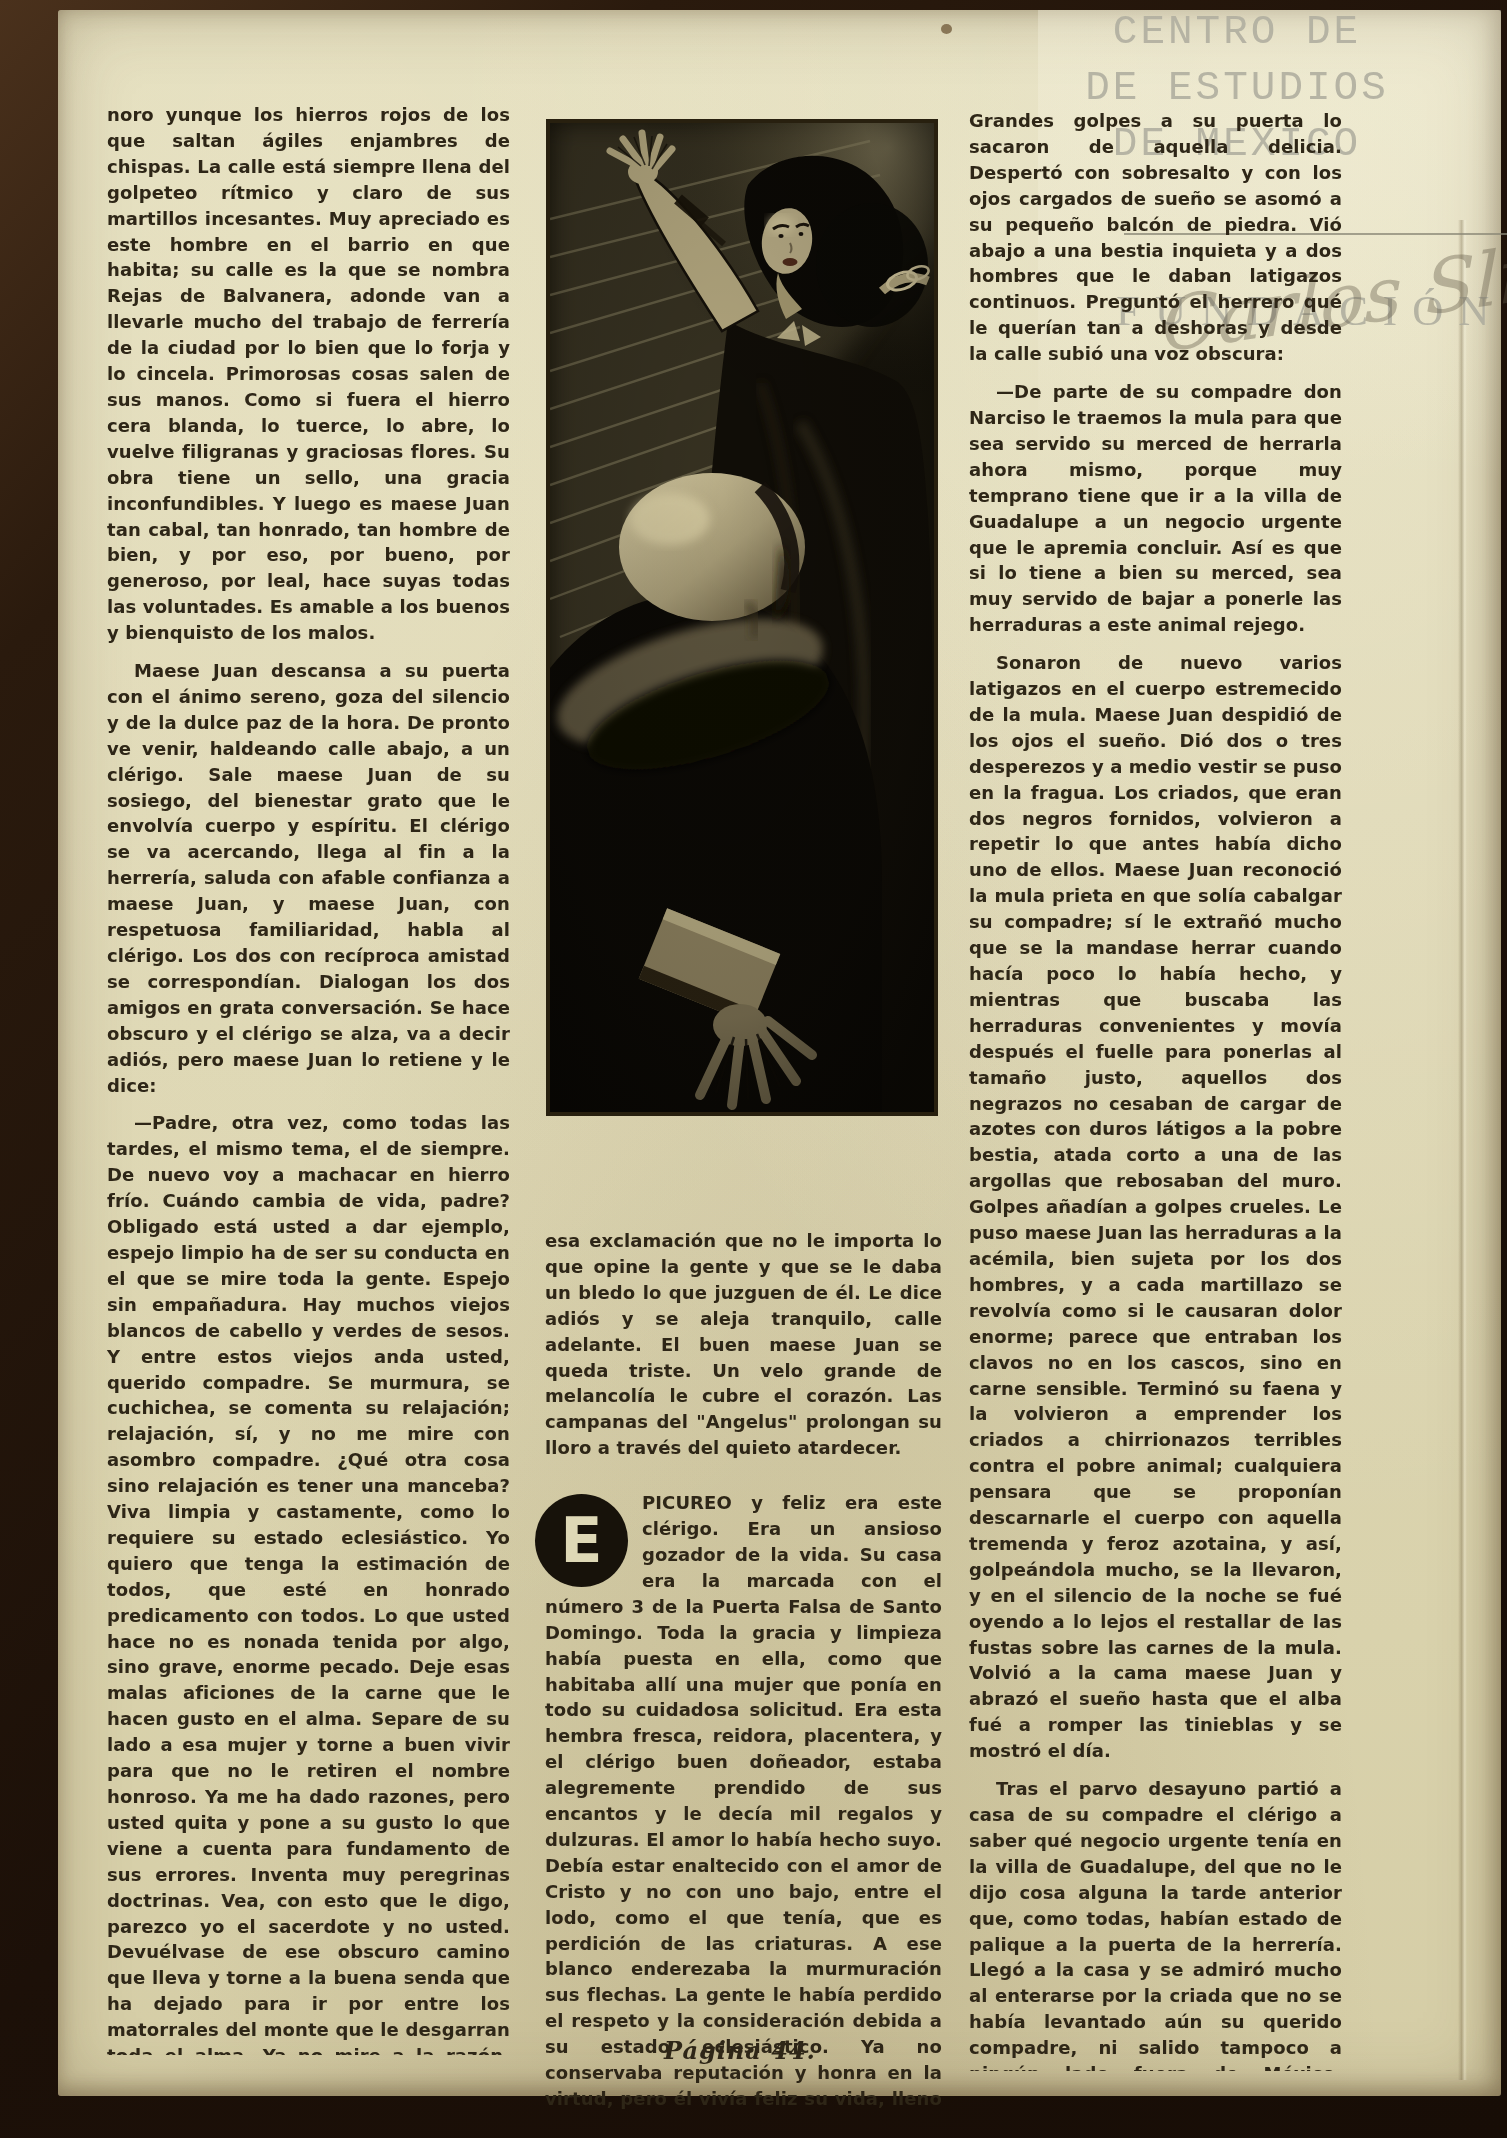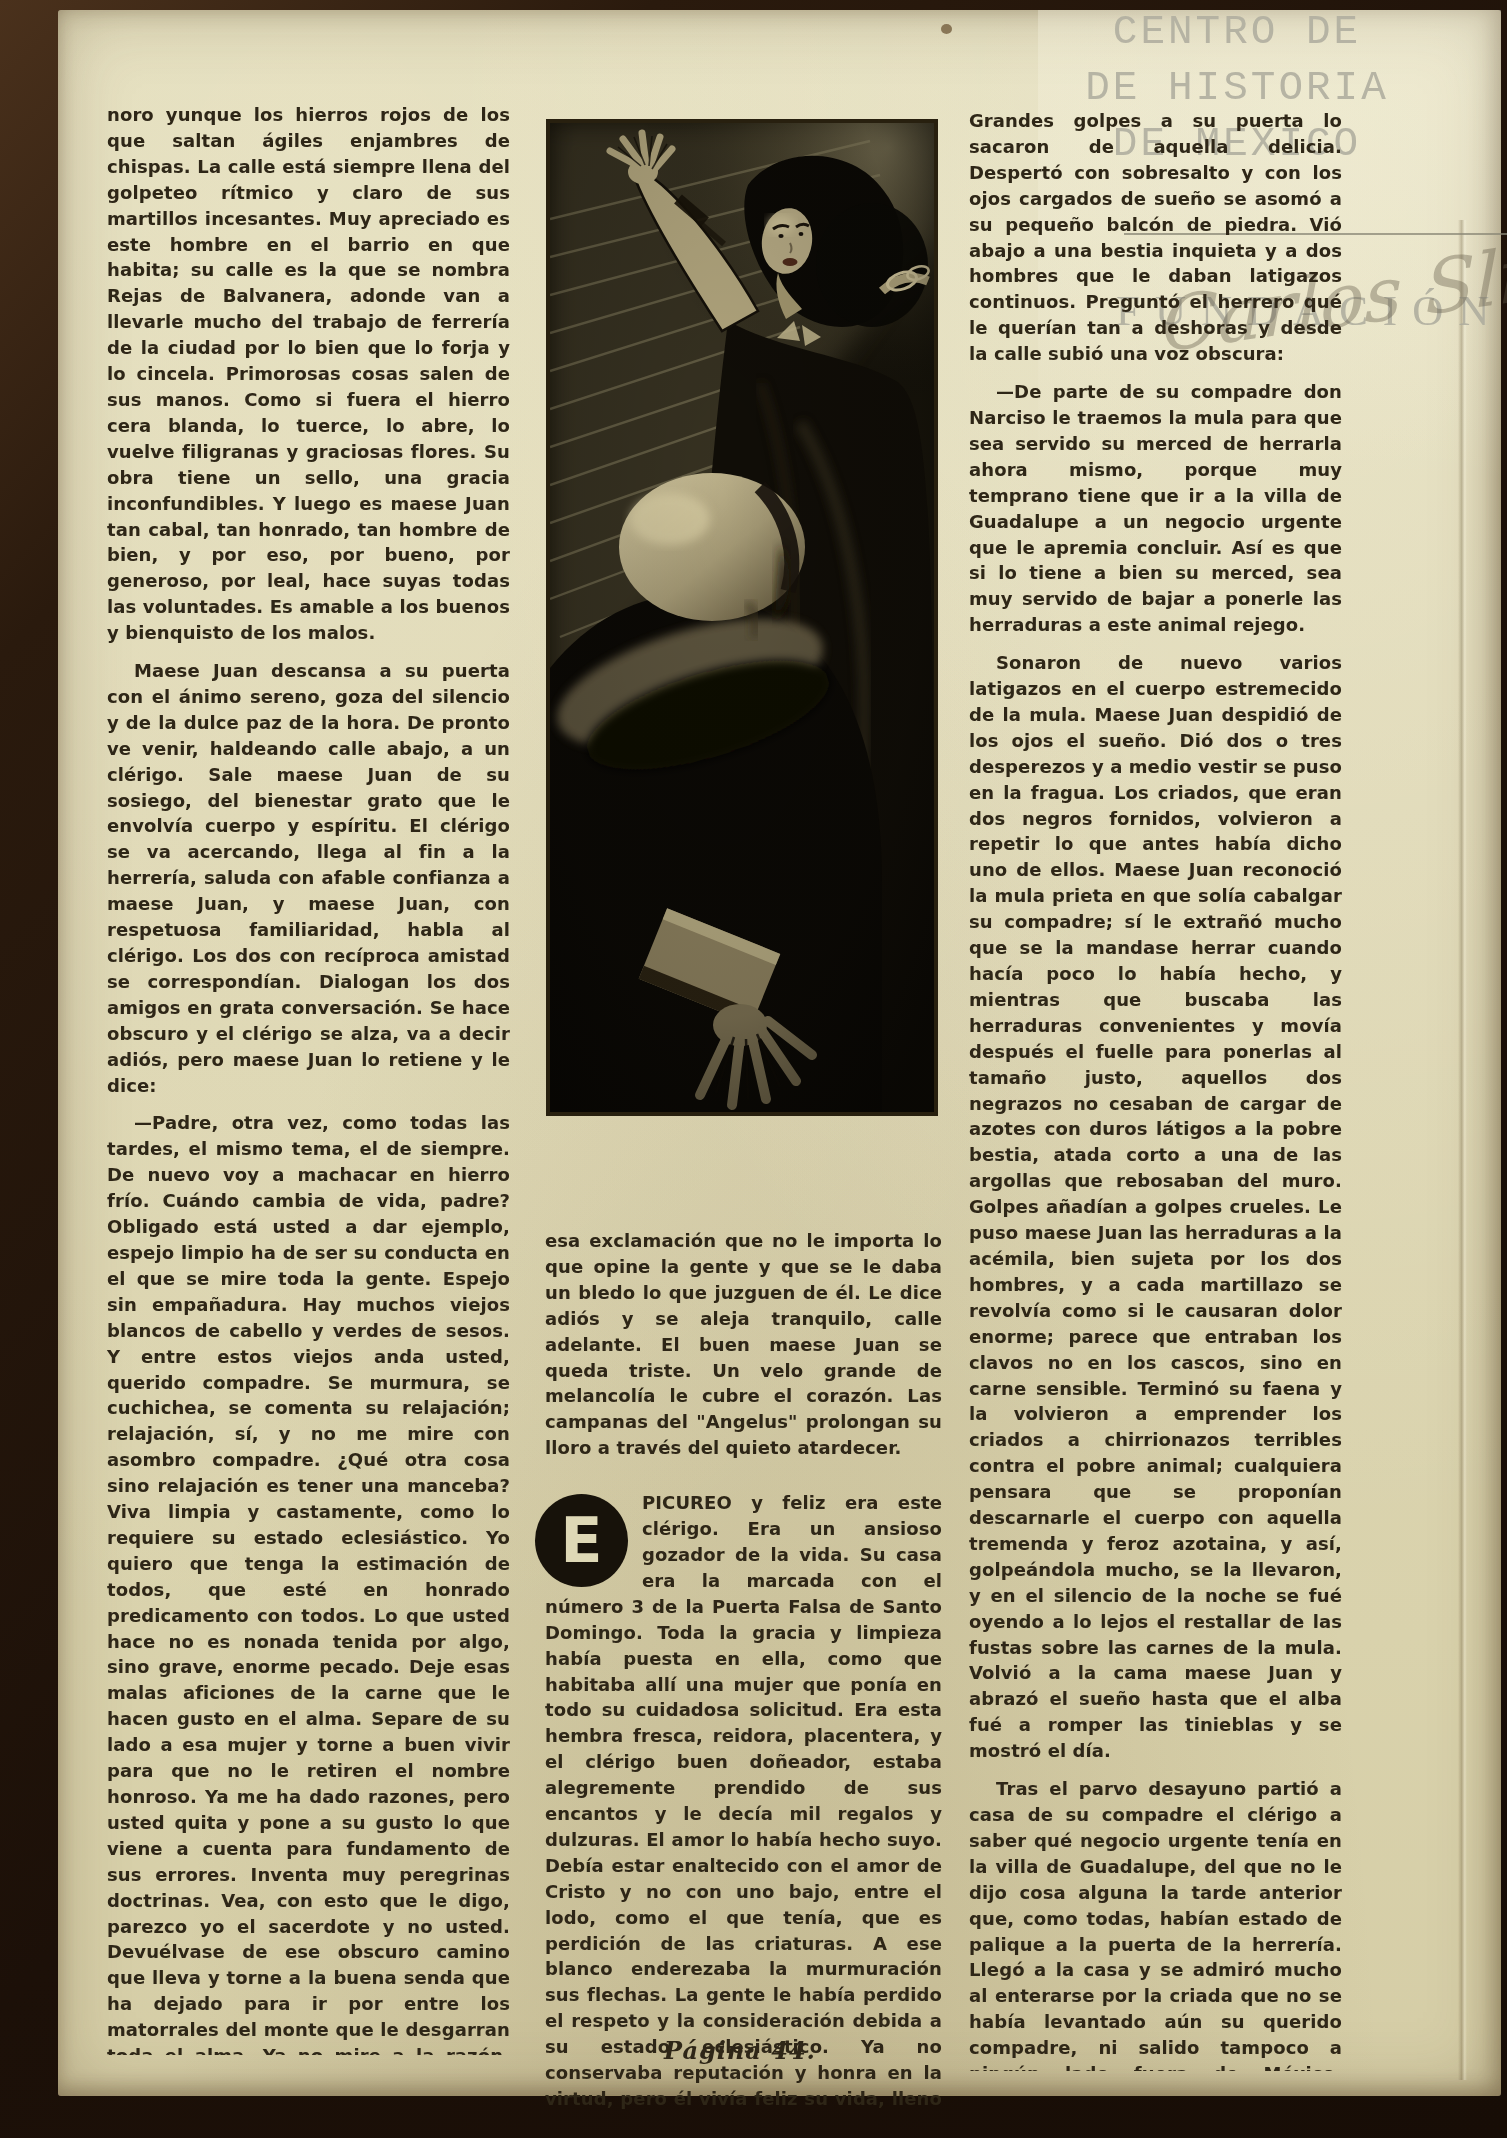--- a/index.html
+++ b/index.html
@@ -77,21 +77,21 @@
 </head>
 <body>
 
 <div class="paper"></div>
 <div class="scan-light"></div>
 <div class="speck"></div>
 <div class="crease"></div>
 
 <div class="wm">
   <div>CENTRO DE</div>
-  <div>DE HISTORIA</div>
+  <div>DE ESTUDIOS</div>
   <div>DE MEXICO</div>
 </div>
 <div class="wm-rule"></div>
 <div class="wm-foundation">FUNDACIÓN</div>
 <div class="signature">Carlos Slim</div>
 
 <div class="col" id="col-left">
   <p class="flush">noro yunque los hierros rojos de los que saltan ágiles enjambres de chispas. La calle está siempre llena del golpeteo rítmico y claro de sus martillos incesantes. Muy apreciado es este hombre en el barrio en que habita; su calle es la que se nombra Rejas de Balvanera, adonde van a llevarle mucho del trabajo de ferrería de la ciudad por lo bien que lo forja y lo cincela. Primorosas cosas salen de sus manos. Como si fuera el hierro cera blanda, lo tuerce, lo abre, lo vuelve filigranas y graciosas flores. Su obra tiene un sello, una gracia inconfundibles. Y luego es maese Juan tan cabal, tan honrado, tan hombre de bien, y por eso, por bueno, por generoso, por leal, hace suyas todas las voluntades. Es amable a los buenos y bienquisto de los malos.</p>
   <p>Maese Juan descansa a su puerta con el ánimo sereno, goza del silencio y de la dulce paz de la hora. De pronto ve venir, haldeando calle abajo, a un clérigo. Sale maese Juan de su sosiego, del bienestar grato que le envolvía cuerpo y espíritu. El clérigo se va acercando, llega al fin a la herrería, saluda con afable confianza a maese Juan, y maese Juan, con respetuosa familiaridad, habla al clérigo. Los dos con recíproca amistad se correspondían. Dialogan los dos amigos en grata conversación. Se hace obscuro y el clérigo se alza, va a decir adiós, pero maese Juan lo retiene y le dice:</p>
   <p>—Padre, otra vez, como todas las tardes, el mismo tema, el de siempre. De nuevo voy a machacar en hierro frío. Cuándo cambia de vida, padre? Obligado está usted a dar ejemplo, espejo limpio ha de ser su conducta en el que se mire toda la gente. Espejo sin empañadura. Hay muchos viejos blancos de cabello y verdes de sesos. Y entre estos viejos anda usted, querido compadre. Se murmura, se cuchichea, se comenta su relajación; relajación, sí, y no me mire con asombro compadre. ¿Qué otra cosa sino relajación es tener una manceba? Viva limpia y castamente, como lo requiere su estado eclesiástico. Yo quiero que tenga la estimación de todos, que esté en honrado predicamento con todos. Lo que usted hace no es nonada tenida por algo, sino grave, enorme pecado. Deje esas malas aficiones de la carne que le hacen gusto en el alma. Separe de su lado a esa mujer y torne a buen vivir para que no le retiren el nombre honroso. Ya me ha dado razones, pero usted quita y pone a su gusto lo que viene a cuenta para fundamento de sus errores. Inventa muy peregrinas doctrinas. Vea, con esto que le digo, parezco yo el sacerdote y no usted. Devuélvase de ese obscuro camino que lleva y torne a la buena senda que ha dejado para ir por entre los matorrales del monte que le desgarran toda el alma. Ya no mire a la razón, sino a los respetos humanos.</p>

